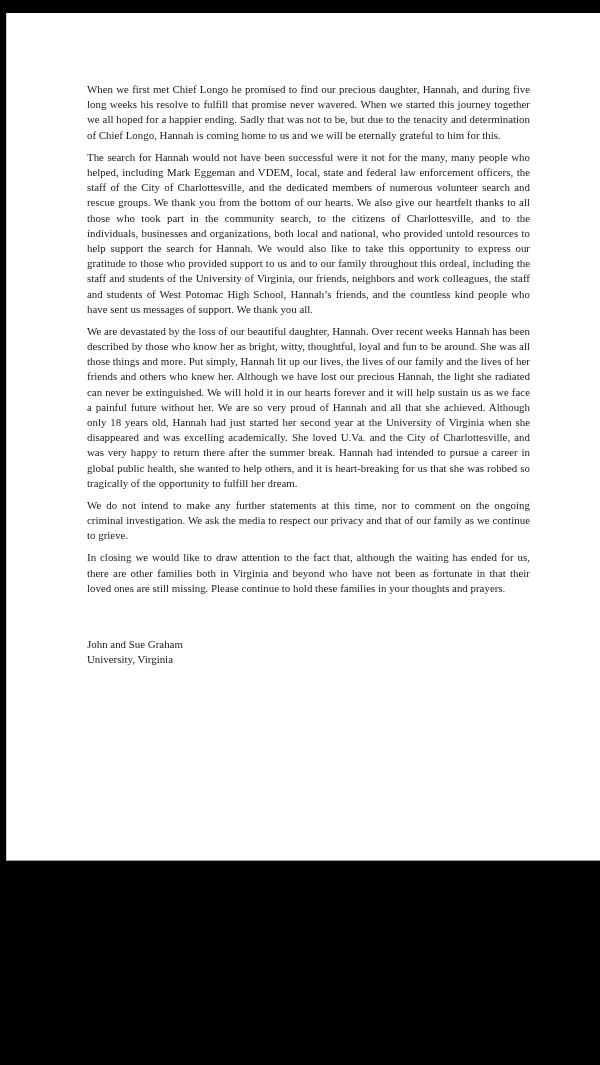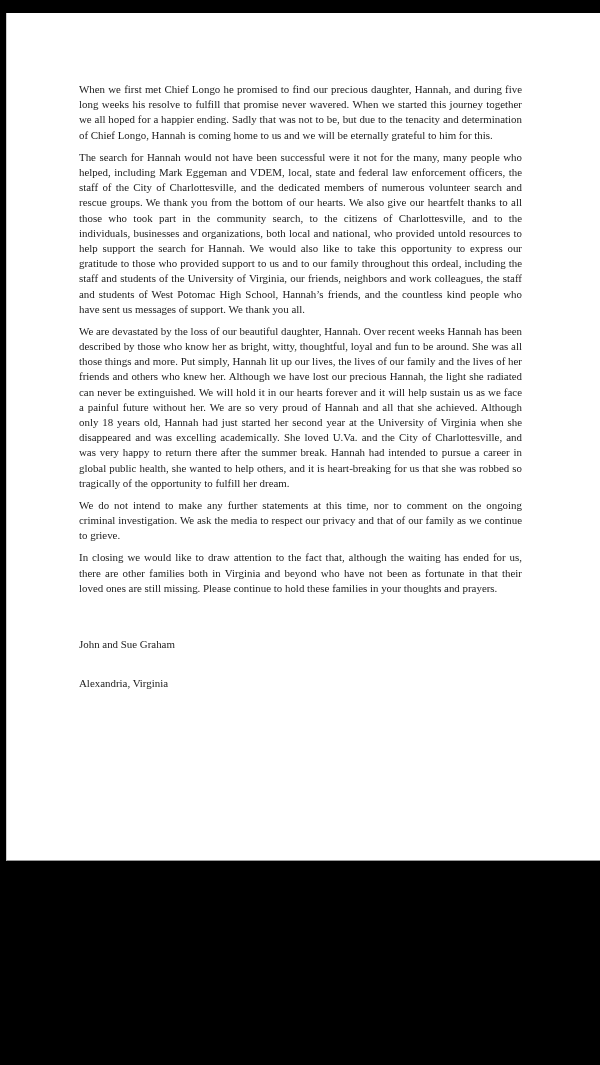--- a/index.html
+++ b/index.html
@@ -18,51 +18,50 @@
       left: 6px;
       top: 13px;
       width: 594px;
       height: 847px;
       background: #ffffff;
       border-bottom: 1px solid #9a9a9a;
       border-left: 1px solid #cfcfcf;
     }
     .letter {
       position: absolute;
-      left: 72px;
+      left: 80px;
       top: 69px;
       width: 443px;
       font-family: "Liberation Serif", "DejaVu Serif", serif;
       font-size: 10.9px;
       line-height: 15.2px;
       color: #1a1a1a;
     }
     .letter p {
       margin: 0 0 6.9px 0;
       text-align: justify;
       hyphens: none;
     }
     .signature {
       margin-top: 41px;
       text-align: left;
     }
     .signature div {
       white-space: nowrap;
-      margin-top: 24px;
     }
   </style>
 </head>
 <body>
 
 <div class="page">
   <div class="letter">
     <p>When we first met Chief Longo he promised to find our precious daughter, Hannah, and during five long weeks his resolve to fulfill that promise never wavered. When we started this journey together we all hoped for a happier ending.  Sadly that was not to be, but due to the tenacity and determination of Chief Longo, Hannah is coming home to us and we will be eternally grateful to him for this.</p>
     <p>The search for Hannah would not have been successful were it not for the many, many people who helped, including Mark Eggeman and VDEM, local, state and federal law enforcement officers, the staff of the City of Charlottesville, and the dedicated members of numerous volunteer search and rescue groups. We thank you from the bottom of our hearts. We also give our heartfelt thanks to all those who took part in the community search, to the citizens of Charlottesville, and to the individuals, businesses and organizations, both local and national, who provided untold resources to help support the search for Hannah. We would also like to take this opportunity to express our gratitude to those who provided support to us and to our family throughout this ordeal, including the staff and students of the University of Virginia, our friends, neighbors and work colleagues, the staff and students of West Potomac High School, Hannah’s friends, and the countless kind people who have sent us messages of support. We thank you all.</p>
     <p>We are devastated by the loss of our beautiful daughter, Hannah. Over recent weeks Hannah has been described by those who know her as bright, witty, thoughtful, loyal and fun to be around. She was all those things and more. Put simply, Hannah lit up our lives, the lives of our family and the lives of her friends and others who knew her. Although we have lost our precious Hannah, the light she radiated can never be extinguished. We will hold it in our hearts forever and it will help sustain us as we face a painful future without her. We are so very proud of Hannah and all that she achieved. Although only 18 years old, Hannah had just started her second year at the University of Virginia when she disappeared and was excelling academically. She loved U.Va. and the City of Charlottesville, and was very happy to return there after the summer break. Hannah had intended to pursue a career in global public health, she wanted to help others, and it is heart-breaking for us that she was robbed so tragically of the opportunity to fulfill her dream.</p>
     <p>We do not intend to make any further statements at this time, nor to comment on the ongoing criminal investigation. We ask the media to respect our privacy and that of our family as we continue to grieve.</p>
     <p>In closing we would like to draw attention to the fact that, although the waiting has ended for us, there are other families both in Virginia and beyond who have not been as fortunate in that their loved ones are still missing. Please continue to hold these families in your thoughts and prayers.</p>
 
     <div class="signature">
       <div>John and Sue Graham</div>
-      <div>Alexandria, Virginia</div>
+      <div>University, Virginia</div>
     </div>
   </div>
 </div>
 
 </body></html>

